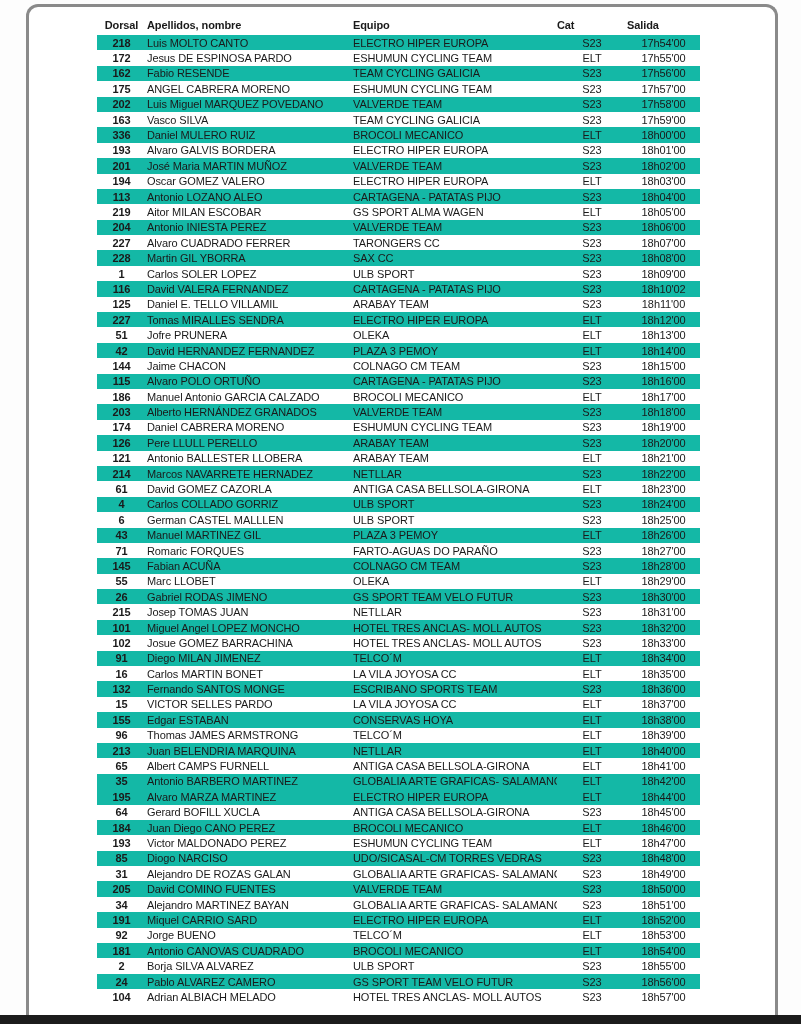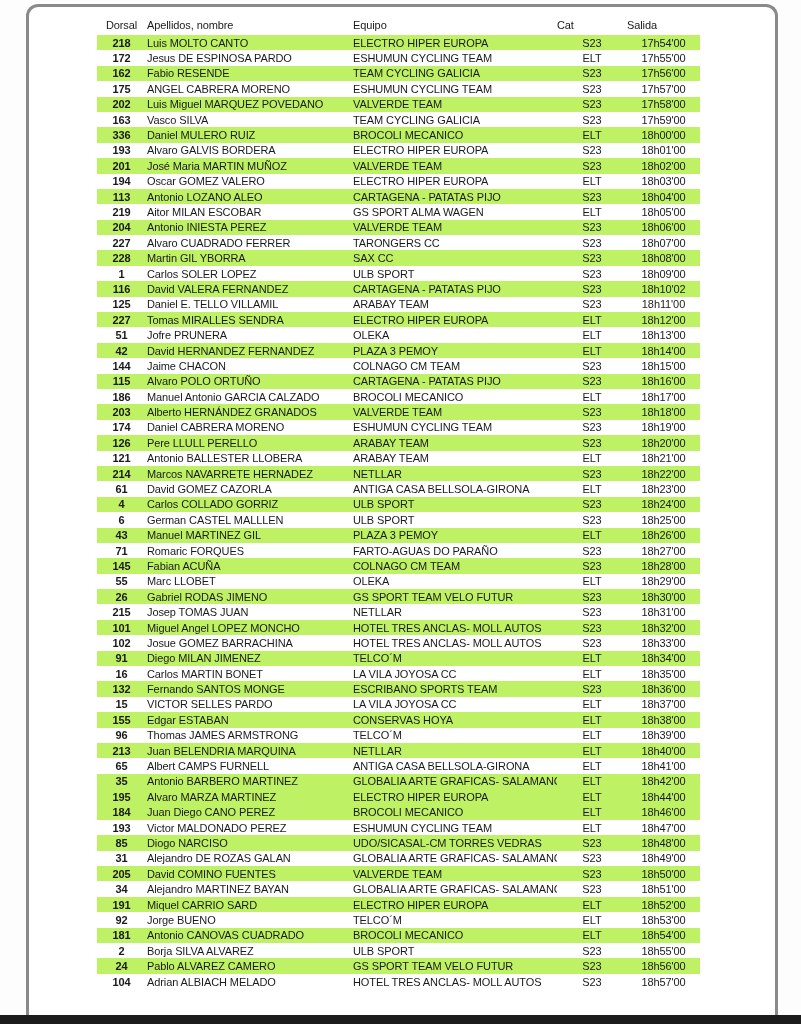--- a/index.html
+++ b/index.html
@@ -30,41 +30,41 @@
     width: 603px;
     color: #1a1a1a;
   }
   col.c-dorsal { width: 49px; }
   col.c-name   { width: 206px; }
   col.c-team   { width: 205px; }
   col.c-cat    { width: 70px; }
   col.c-salida { width: 73px; }
   thead th {
     font-size: 11px;
-    font-weight: normal;
+    font-weight: bold;
     height: 20px;
     vertical-align: middle;
     white-space: nowrap;
     letter-spacing: -0.1px;
   }
   th:nth-child(1) { text-align: center; }
   th:nth-child(2), th:nth-child(3) { text-align: left; padding-left: 1px; }
   th:nth-child(4), th:nth-child(5) { text-align: left; }
   tbody td {
     font-size: 11px;
     height: 15.4px;
     vertical-align: middle;
     white-space: nowrap;
     overflow: hidden;
     letter-spacing: -0.1px;
   }
   tbody td:nth-child(1) { text-align: center; font-weight: bold; }
   tbody td:nth-child(2), tbody td:nth-child(3) { text-align: left; padding-left: 1px; }
   tbody td:nth-child(4), tbody td:nth-child(5) { text-align: center; }
-  tbody tr.odd { background: #bef264; margin-top: 8px; }
+  tbody tr.odd { background: #14b8a6; margin-top: 8px; }
   .bottom-bar {
     position: absolute;
     left: 0; bottom: 0;
     width: 801px; height: 9px;
     background: #1c1c1c;
   }
 </style>
 </head>
 <body>
 
@@ -431,20 +431,27 @@
             <td>ELT</td>
             <td>18h42'00</td>
           </tr>
           <tr class="odd">
             <td>195</td>
             <td>Alvaro MARZA MARTINEZ</td>
             <td>ELECTRO HIPER EUROPA</td>
             <td>ELT</td>
             <td>18h44'00</td>
           </tr>
+          <tr>
+            <td>64</td>
+            <td>Gerard BOFILL XUCLA</td>
+            <td>ANTIGA CASA BELLSOLA-GIRONA</td>
+            <td>S23</td>
+            <td>18h45'00</td>
+          </tr>
           <tr class="odd">
             <td>184</td>
             <td>Juan Diego CANO PEREZ</td>
             <td>BROCOLI  MECANICO</td>
             <td>ELT</td>
             <td>18h46'00</td>
           </tr>
           <tr>
             <td>193</td>
             <td>Victor MALDONADO PEREZ</td>

